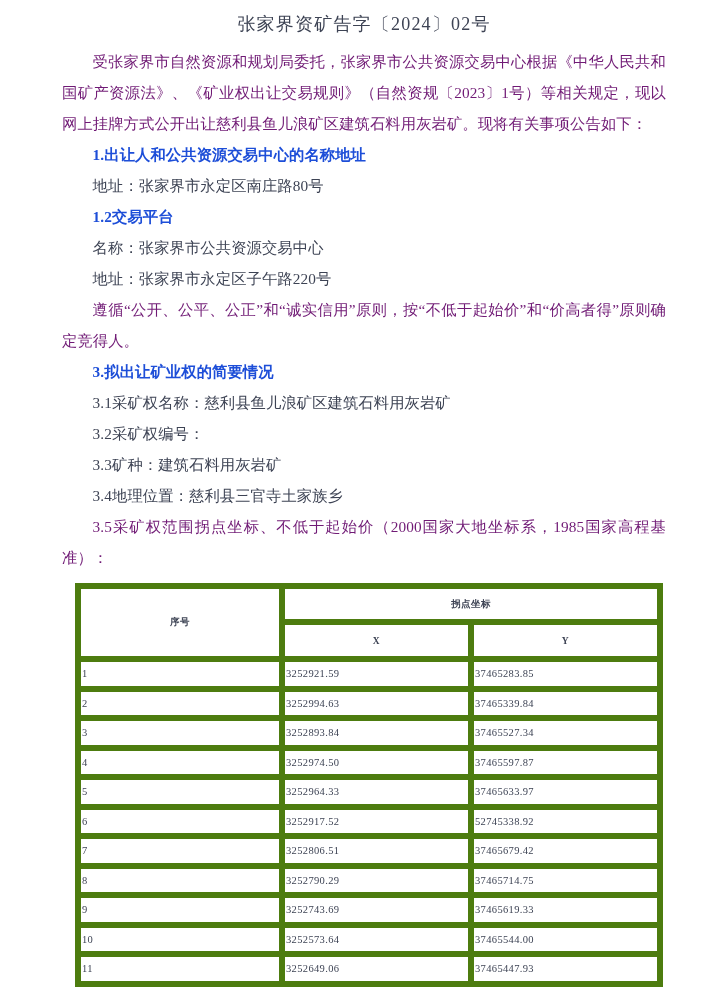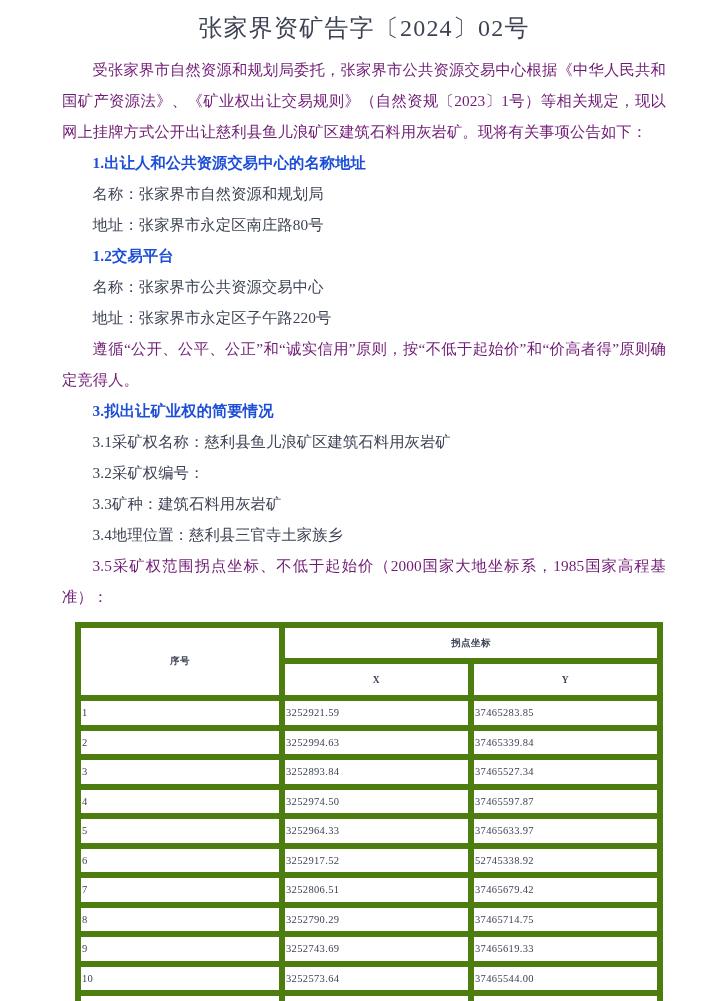--- a/index.html
+++ b/index.html
@@ -17,21 +17,21 @@
   }
   .page {
     width: 728px;
     height: 1001px;
     box-sizing: border-box;
     padding: 0 62px;
     position: relative;
   }
   .doc-title {
     text-align: center;
-    font-size: 24px;
+    font-size: 18px;
     font-weight: 400;
     letter-spacing: 1.2px;
     color: #3d4354;
     margin: 0;
     padding-top: 12px;
     padding-bottom: 4px;
     font-family: "Liberation Serif", "DejaVu Serif", serif;
     white-space: nowrap;
   }
   .para {
@@ -104,21 +104,20 @@
 </head>
 <body>
 
 <div class="page">
 
   <h1 class="doc-title">张家界资矿告字〔2024〕02号</h1>
 
   <p class="para indent2 flow">受张家界市自然资源和规划局委托，张家界市公共资源交易中心根据《中华人民共和国矿产资源法》、《矿业权出让交易规则》（自然资规〔2023〕1号）等相关规定，现以网上挂牌方式公开出让慈利县鱼儿浪矿区建筑石料用灰岩矿。现将有关事项公告如下：</p>
 
   <p class="heading">1.出让人和公共资源交易中心的名称地址</p>
-  <p class="subline">名称：张家界市自然资源和规划局</p>
   <p class="subline">地址：张家界市永定区南庄路80号</p>
 
   <p class="heading">1.2交易平台</p>
   <p class="subline">名称：张家界市公共资源交易中心</p>
   <p class="subline">地址：张家界市永定区子午路220号</p>
 
   <p class="para indent2">遵循“公开、公平、公正”和“诚实信用”原则，按“不低于起始价”和“价高者得”原则确定竞得人。</p>
 
   <p class="heading">3.拟出让矿业权的简要情况</p>
   <p class="subline">3.1采矿权名称：慈利县鱼儿浪矿区建筑石料用灰岩矿</p>

